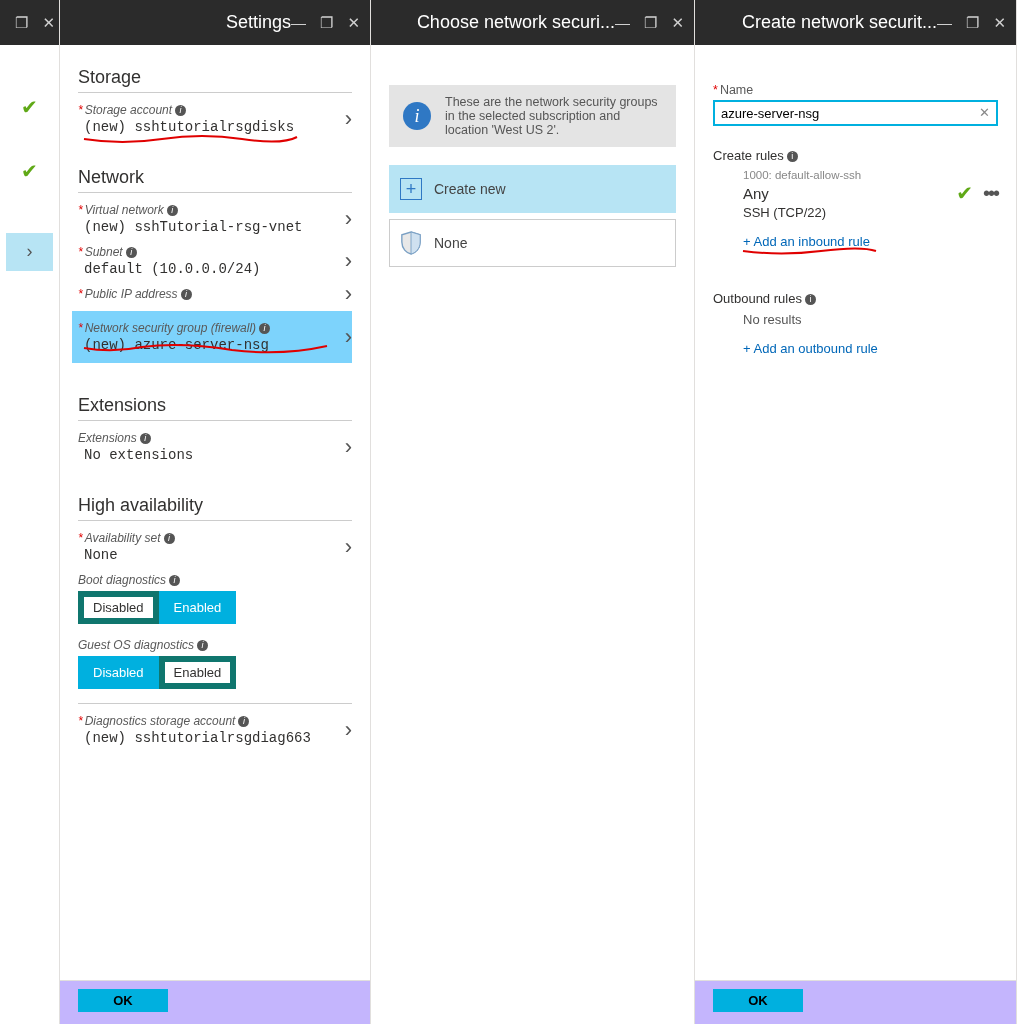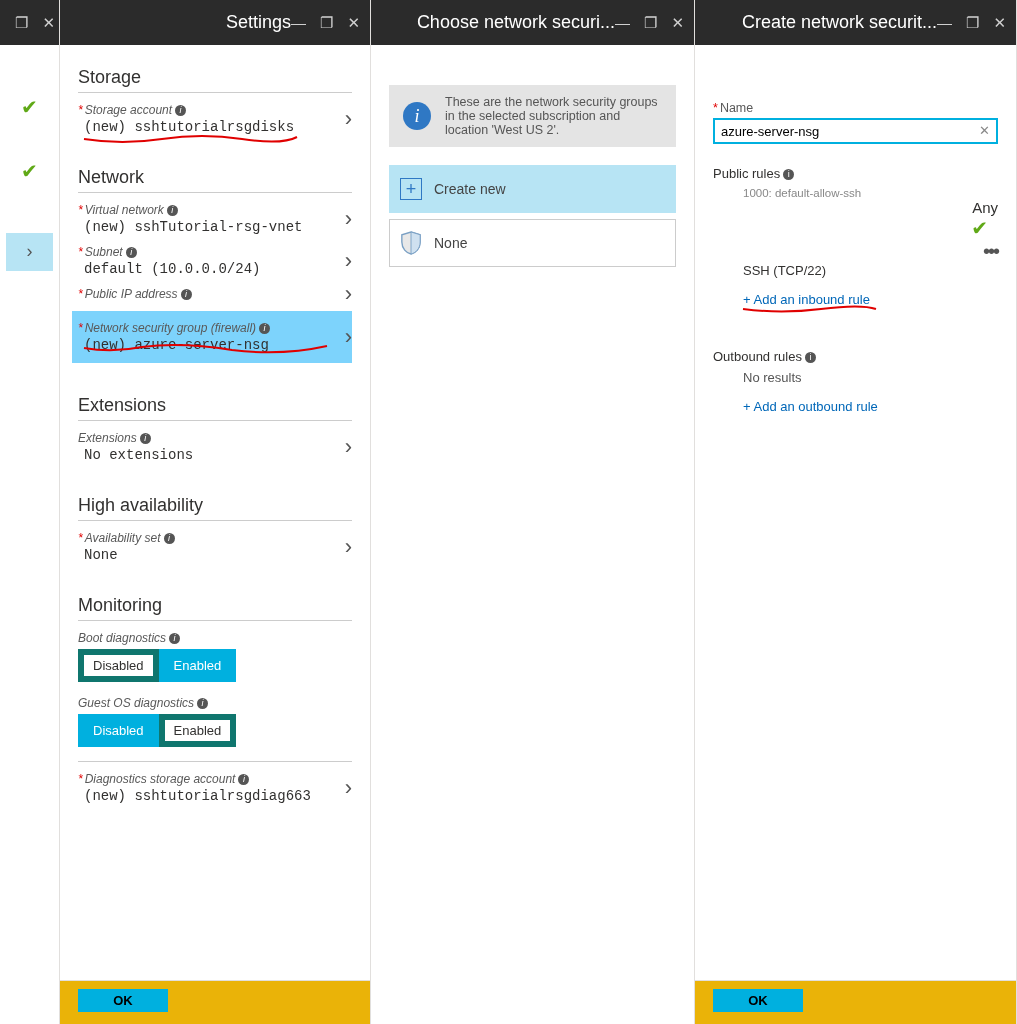--- a/index.html
+++ b/index.html
@@ -16,21 +16,21 @@
   .blade {
     display: flex;
     flex-direction: column;
     border-right: 1px solid #e1dfdd;
     height: 100%;
     position: relative;
   }
   .stub { width: 60px; flex: 0 0 60px; }
   .b1 { width: 311px; flex: 0 0 311px; }
   .b2 { width: 324px; flex: 0 0 324px; }
-  .b3 { flex: 1 1 auto; gap: 18px; }
+  .b3 { flex: 1 1 auto; }
   .blade-header {
     background: #2b2b2b;
     color: #fff;
     height: 45px;
     display: flex;
     align-items: center;
     padding: 0 10px 0 15px;
     font-size: 18px;
     font-weight: 300;
   }
@@ -65,21 +65,21 @@
     position: absolute; right: 0; top: 50%; transform: translateY(-50%);
     font-size: 22px; color: #555;
   }
   .toggle-group { display: flex; margin: 4px 0 14px 0; }
   .toggle-btn {
     border: 6px solid #0f766e; padding: 3px 9px; font-size: 13px; cursor: pointer; background: #fff;
   }
   .toggle-btn.active { background: #00b0df; color: #fff; border-color: #00b0df; }
   .ok-bar {
     position: absolute; left: 0; right: 0; bottom: 0;
-    border-top: 1px solid #e1dfdd; background: #eab308;
+    border-top: 1px solid #e1dfdd; background: #c4b5fd;
     padding: 8px 18px 12px 18px;
     margin-top: 28px;
   }
   .ok-btn {
     background: #00b0df; color: #000; border: none;
     padding: 4px 0; width: 90px; font-size: 13px; font-weight: 600; cursor: pointer;
   }
   
   .info-banner {
     background: #e4e4e4; display: flex; align-items: center;
@@ -107,21 +107,21 @@
   .form-label { font-size: 12.5px; color: #595959; margin-top: 8px; }
   .txt-input {
     width: 100%; border: 2px solid #00b0df; height: 26px; padding: 0 24px 0 6px;
     font-size: 13px; outline: none; margin: 3px 0 14px 0;
   }
   .input-wrap { position: relative; }
   .clear-x { position: absolute; right: 8px; top: 8px; color: #888; font-size: 13px; cursor: pointer; }
   .sub-hdr { font-size: 13px; color: #323130; margin: 8px 0 6px 0; }
   .rule-block { padding-left: 30px; margin-bottom: 10px; }
   .rule-meta { font-size: 11.5px; color: #888; }
-  .rule-any { font-size: 15px; color: #323130; display: flex; align-items: flex-end; flex-direction: column; }
+  .rule-any { font-size: 15px; color: #323130; display: flex; align-items: center; }
   .ok-check { color: #60a917; font-size: 20px; margin-left: auto; margin-right: 10px; }
   .dots { color: #555; font-size: 20px; letter-spacing: -2px; cursor: pointer; }
   .rule-detail { font-size: 13px; }
   .add-link { color: #0067b8; font-size: 13px; cursor: pointer; margin-left: 30px; display: inline-block; margin-top: 4px; }
   .no-results { color: #555; font-size: 13px; padding-left: 30px; }
   
   .annot { position: absolute; pointer-events: none; }
   .stub-check { color:#60a917; font-size:20px; display:block; text-align:center; }
   .stub-blue  { background:#b7e4f4; display:block; height:38px; margin-top:10px; }
   .stub-chev  { color:#555; text-align:center; font-size:18px; padding-top:8px; }
@@ -217,21 +217,20 @@
 
     <div class="section-heading">High availability</div>
     <div class="field-row">
       <div class="field-inner">
         <div class="field-label"><span class="req">*</span><span>Availability set</span><span class="info-dot">i</span></div>
         <div class="field-value">None</div>
       </div>
       <span class="chev">›</span>
     </div>
 
-    <div class="section-heading">Monitoring</div>
     <div class="field-label" style="margin:2px 0 4px 0"><span>Boot diagnostics</span><span class="info-dot">i</span></div>
     <div class="toggle-group">
       <div class="toggle-btn">Disabled</div>
       <div class="toggle-btn active">Enabled</div>
     </div>
     <div class="field-label" style="margin:2px 0 4px 0"><span>Guest OS diagnostics</span><span class="info-dot">i</span></div>
     <div class="toggle-group">
       <div class="toggle-btn active">Disabled</div>
       <div class="toggle-btn">Enabled</div>
     </div>
@@ -288,21 +287,21 @@
     </div>
   </div>
   <div class="blade-body" style="padding-top:30px">
 
     <div class="form-label"><span class="req">*</span><span>Name</span></div>
     <div class="input-wrap">
       <input class="txt-input" type="text" value="azure-server-nsg" style="">
       <span class="clear-x">✕</span>
     </div>
 
-    <div class="sub-hdr"><span>Public rules</span><span class="info-dot">i</span></div>
+    <div class="sub-hdr"><span>Create rules</span><span class="info-dot">i</span></div>
     <div class="rule-block">
       <div class="rule-meta">1000: default-allow-ssh</div>
       <div class="rule-any">
         <span>Any</span>
         <span class="ok-check">✔</span>
         <span class="dots">•••</span>
       </div>
       <div class="rule-detail">SSH (TCP/22)</div>
     </div>
     <div style="position:relative">

